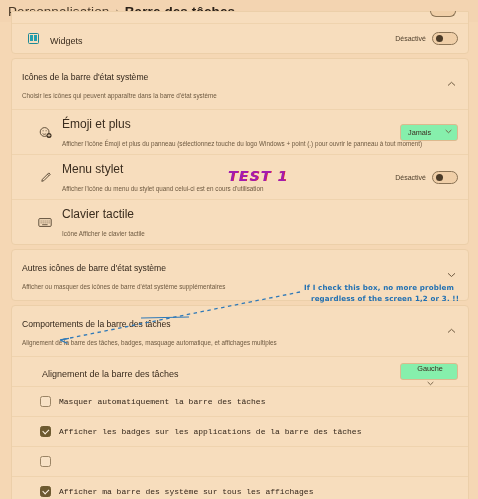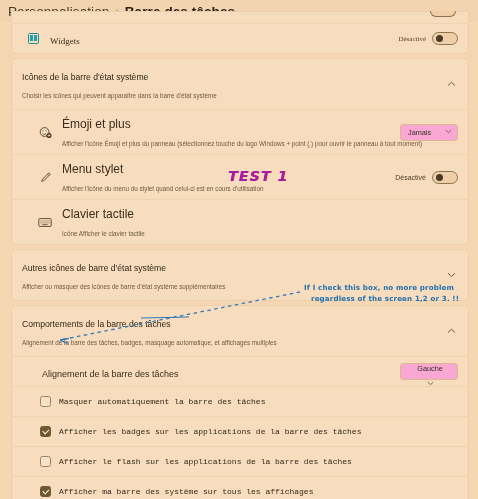--- a/index.html
+++ b/index.html
@@ -139,21 +139,21 @@
     border-radius: 50%;
     background: #4a3a27;
   }
 
   
   .dropdown {
     flex: 0 0 auto;
     height: 17px;
     border: 1px solid #dcb98e;
     border-radius: 3px;
-    background: #f9a8d4;
+    background: #86efac;
     display: flex;
     align-items: center;
     justify-content: space-between;
     gap: 8px;
     padding: 0 5px 0 7px;
     font-size: 7.3px;
     color: #3b2d1f;
     white-space: nowrap;
   }
   .dropdown .dd-caret { font-size: 6px; color: #6f5b41; }
@@ -275,21 +275,21 @@
 <div id="breadcrumb">
   <span class="crumb-link">Personnalisation</span>
   <span class="crumb-sep">›</span>
   <span class="crumb-current">Barre des tâches</span>
 </div>
 
 <div id="settings-scroll">
 
   <div class="card clipped-top">
     <div class="partial-toggle"></div>
-    <div class="row" style="margin-top:11px;font-family:Liberation Serif, serif;">
+    <div class="row" style="margin-top:11px;">
       <span class="glyph">
         <span class="icon-widgets"></span>
       </span>
       <span class="texts">
         <span class="title big">Widgets</span>
       </span>
       <span class="toggle-wrap">
         <span class="toggle-label">Désactivé</span>
         <span class="toggle">
             <span class="knob"></span>
@@ -415,21 +415,20 @@
       <span class="cb-label">Masquer automatiquement la barre des tâches</span>
     </div>
 
     <div class="row cb-row">
       <span class="checkbox checked"></span>
       <span class="cb-label">Afficher les badges sur les applications de la barre des tâches</span>
     </div>
 
     <div class="row cb-row">
       <span class="checkbox"></span>
-      <span class="cb-label">Afficher le flash sur les applications de la barre des tâches</span>
     </div>
 
     <div class="row cb-row">
       <span class="checkbox checked"></span>
       <span class="cb-label">Afficher ma barre des système sur tous les affichages</span>
     </div>
 
   </div>
 </div>
 

